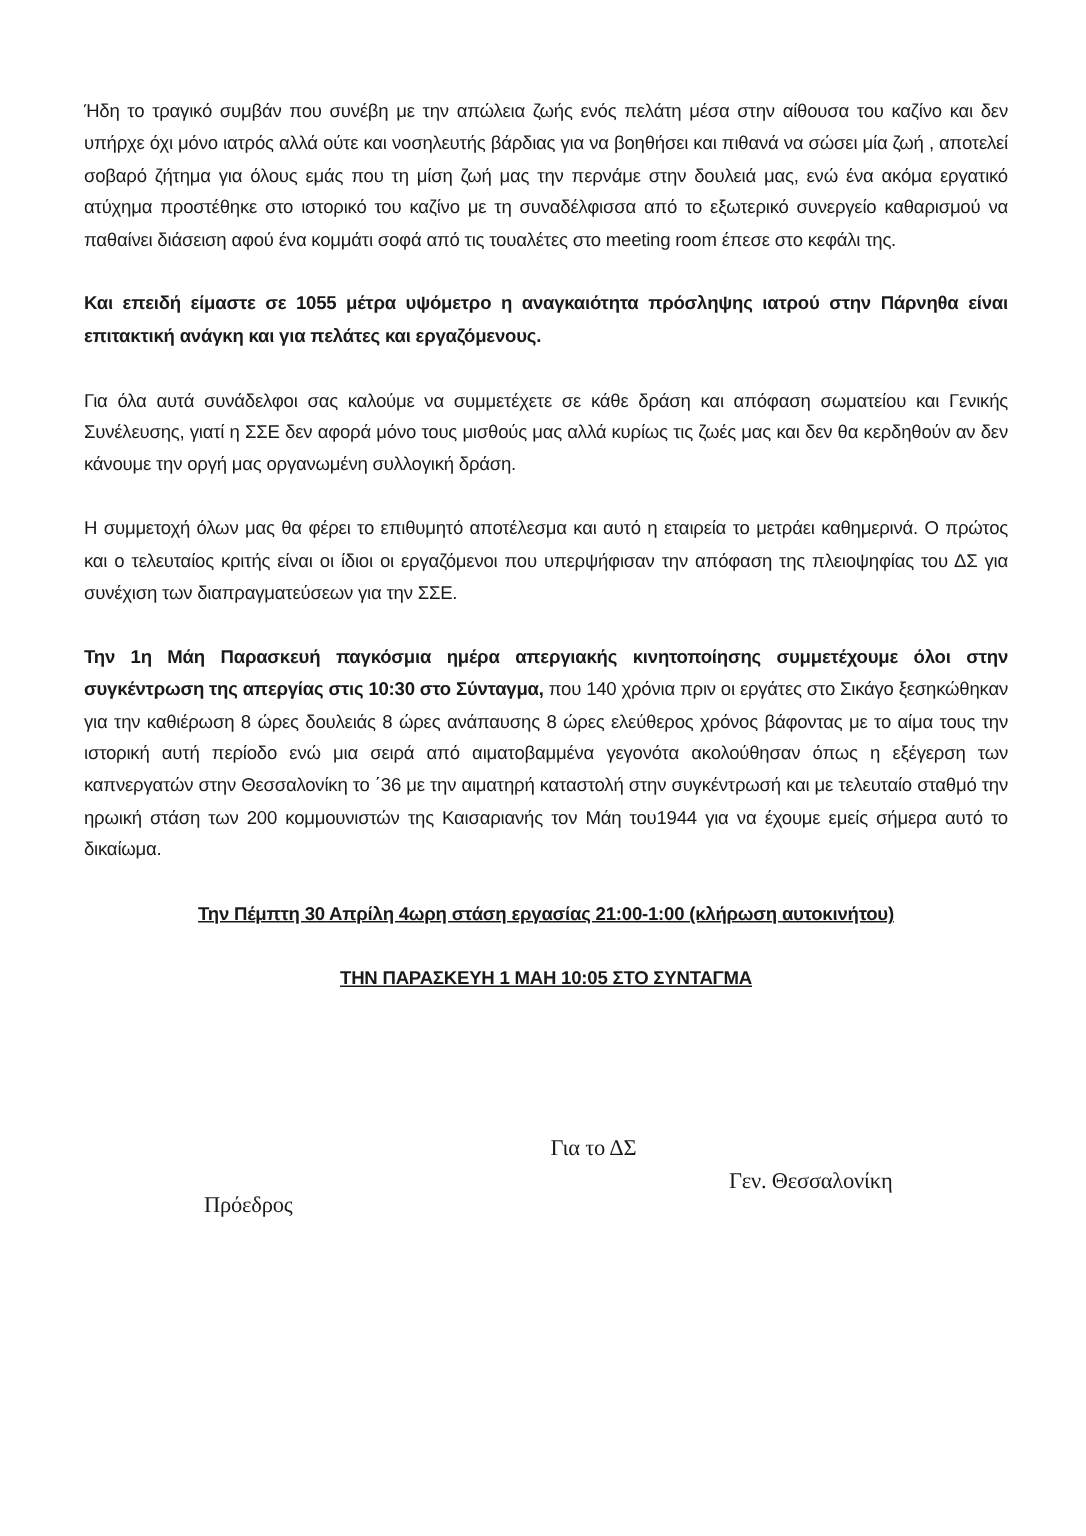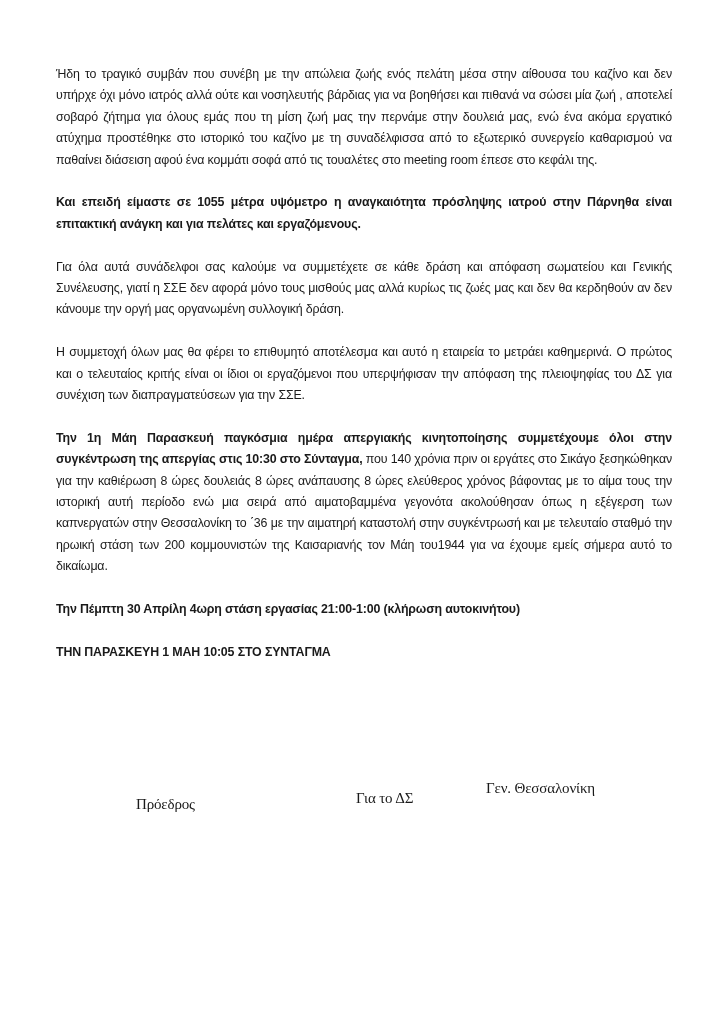--- a/index.html
+++ b/index.html
@@ -6,27 +6,27 @@
   body { width: 724px; height: 1024px; position: relative; overflow: hidden; }
   .page {
     position: absolute; left: 56px; top: 64px; width: 616px;
     font-family: "Liberation Sans", sans-serif;
     font-size: 12.4px; line-height: 21.4px; color: #1a1a1a;
     letter-spacing: -0.15px;
   }
   .p { text-align: justify; margin: 0 0 21.4px 0; }
   .b { font-weight: bold; }
   .u { }
-  .center { font-weight: bold; margin: 0; }
+  .center { text-align: center; font-weight: bold; text-decoration: underline; margin: 0; }
   .c1 { margin-top: 0; margin-bottom: 21.4px; }
   .sig {
     position: absolute; left: 0; width: 616px;
     font-family: "Liberation Serif", serif; font-size: 15px; color: #1a1a1a;
   }
-  .sig-for { position: absolute; left: 300px; top: 0; margin-top: 32px; }
+  .sig-for { position: absolute; left: 311px; top: 0; }
   .sig-left { position: absolute; left: 80px; top: 38px; }
   .sig-right { position: absolute; left: 430px; top: 22px; }
 </style>
 </head>
 <body>
 
 <div class="page">
   <p class="p">Ήδη το τραγικό συμβάν που συνέβη με την απώλεια ζωής ενός πελάτη μέσα στην αίθουσα του καζίνο και δεν υπήρχε όχι μόνο ιατρός αλλά ούτε και νοσηλευτής βάρδιας για να βοηθήσει και πιθανά να σώσει μία ζωή , αποτελεί σοβαρό ζήτημα για όλους εμάς που τη μίση ζωή μας την περνάμε στην δουλειά μας, ενώ ένα ακόμα εργατικό ατύχημα προστέθηκε στο ιστορικό του καζίνο με τη συναδέλφισσα από το εξωτερικό συνεργείο καθαρισμού να παθαίνει διάσειση αφού ένα κομμάτι σοφά από τις τουαλέτες στο meeting room έπεσε στο κεφάλι της.</p>
   <p class="p b">Και επειδή  είμαστε σε 1055 μέτρα υψόμετρο η αναγκαιότητα πρόσληψης ιατρού στην Πάρνηθα είναι επιτακτική ανάγκη και για πελάτες και εργαζόμενους.</p>
   <p class="p">Για όλα αυτά συνάδελφοι σας καλούμε να συμμετέχετε σε κάθε δράση και απόφαση σωματείου και Γενικής Συνέλευσης, γιατί η ΣΣΕ δεν αφορά μόνο τους μισθούς μας αλλά κυρίως τις ζωές μας και δεν θα κερδηθούν αν δεν κάνουμε την οργή μας οργανωμένη συλλογική δράση.</p>

